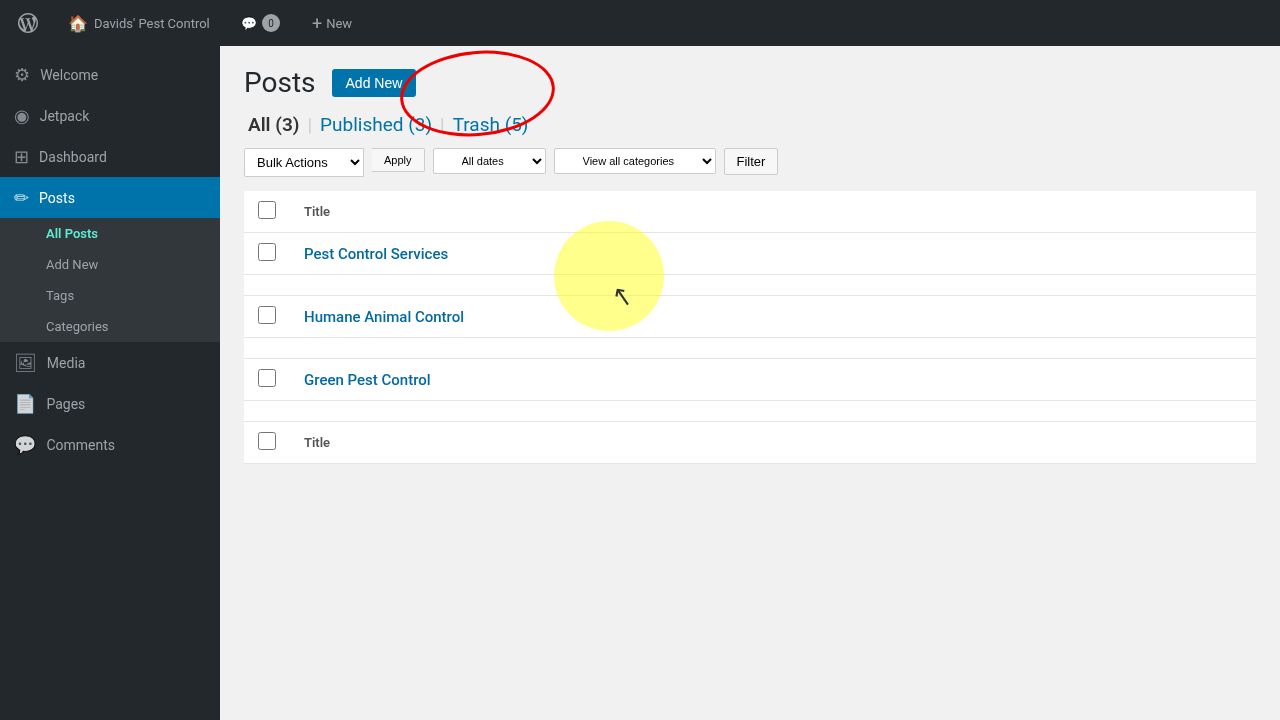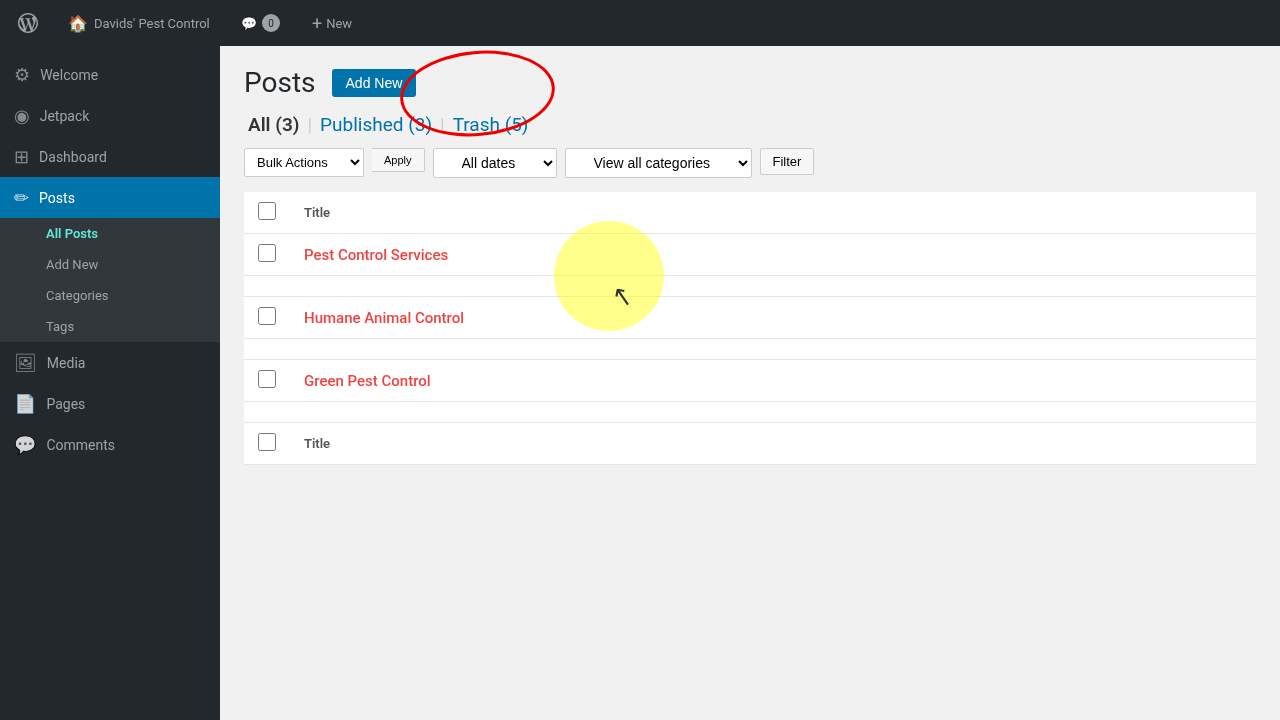--- a/index.html
+++ b/index.html
@@ -173,21 +173,21 @@
       border-left: none;
       padding: 5px 12px;
       font-size: 11px;
       border-radius: 0 2px 2px 0;
       cursor: pointer;
     }
     .filter-dropdown select {
       border: 1px solid #ccc;
       background: #fff;
       padding: 5px 24px;
-      font-size: 14px;
+      font-size: 11px;
       border-radius: 2px;
       cursor: pointer;
     }
     .filter-btn {
       background: #f7f7f7;
       border: 1px solid #ccc;
       padding: 5px 12px;
       font-size: 13px;
       border-radius: 2px;
       cursor: pointer;
@@ -202,21 +202,21 @@
       margin-top: 36px;
     }
     .posts-table th {
       font-size: 13px;
       font-weight: 600;
       color: #555;
       background: #fff;
     }
     .posts-table td { font-size: 14px; color: #333; }
     .post-title-link {
-      color: #ef4444;
+      color: #0369a1;
       text-decoration: none;
       font-size: 15px;
       font-weight: 500;
     }
     .row-checkbox { width: 18px; height: 18px; cursor: pointer; }
 
     
     .cursor-highlight {
       position: absolute;
       left: 310px;
@@ -280,22 +280,22 @@
       <span class="s-icon">⊞</span>
       <span>Dashboard</span>
     </div>
     <div class="sidebar-item active">
       <span class="s-icon">✏</span>
       <span>Posts</span>
     </div>
     <div class="sidebar-submenu">
       <div class="sidebar-sub-item active-sub">All Posts</div>
       <div class="sidebar-sub-item">Add New</div>
+      <div class="sidebar-sub-item">Tags</div>
       <div class="sidebar-sub-item">Categories</div>
-      <div class="sidebar-sub-item">Tags</div>
     </div>
     <div class="sidebar-item">
       <span class="s-icon">🖼</span>
       <span>Media</span>
     </div>
     <div class="sidebar-item">
       <span class="s-icon">📄</span>
       <span>Pages</span>
     </div>
     <div class="sidebar-item">

